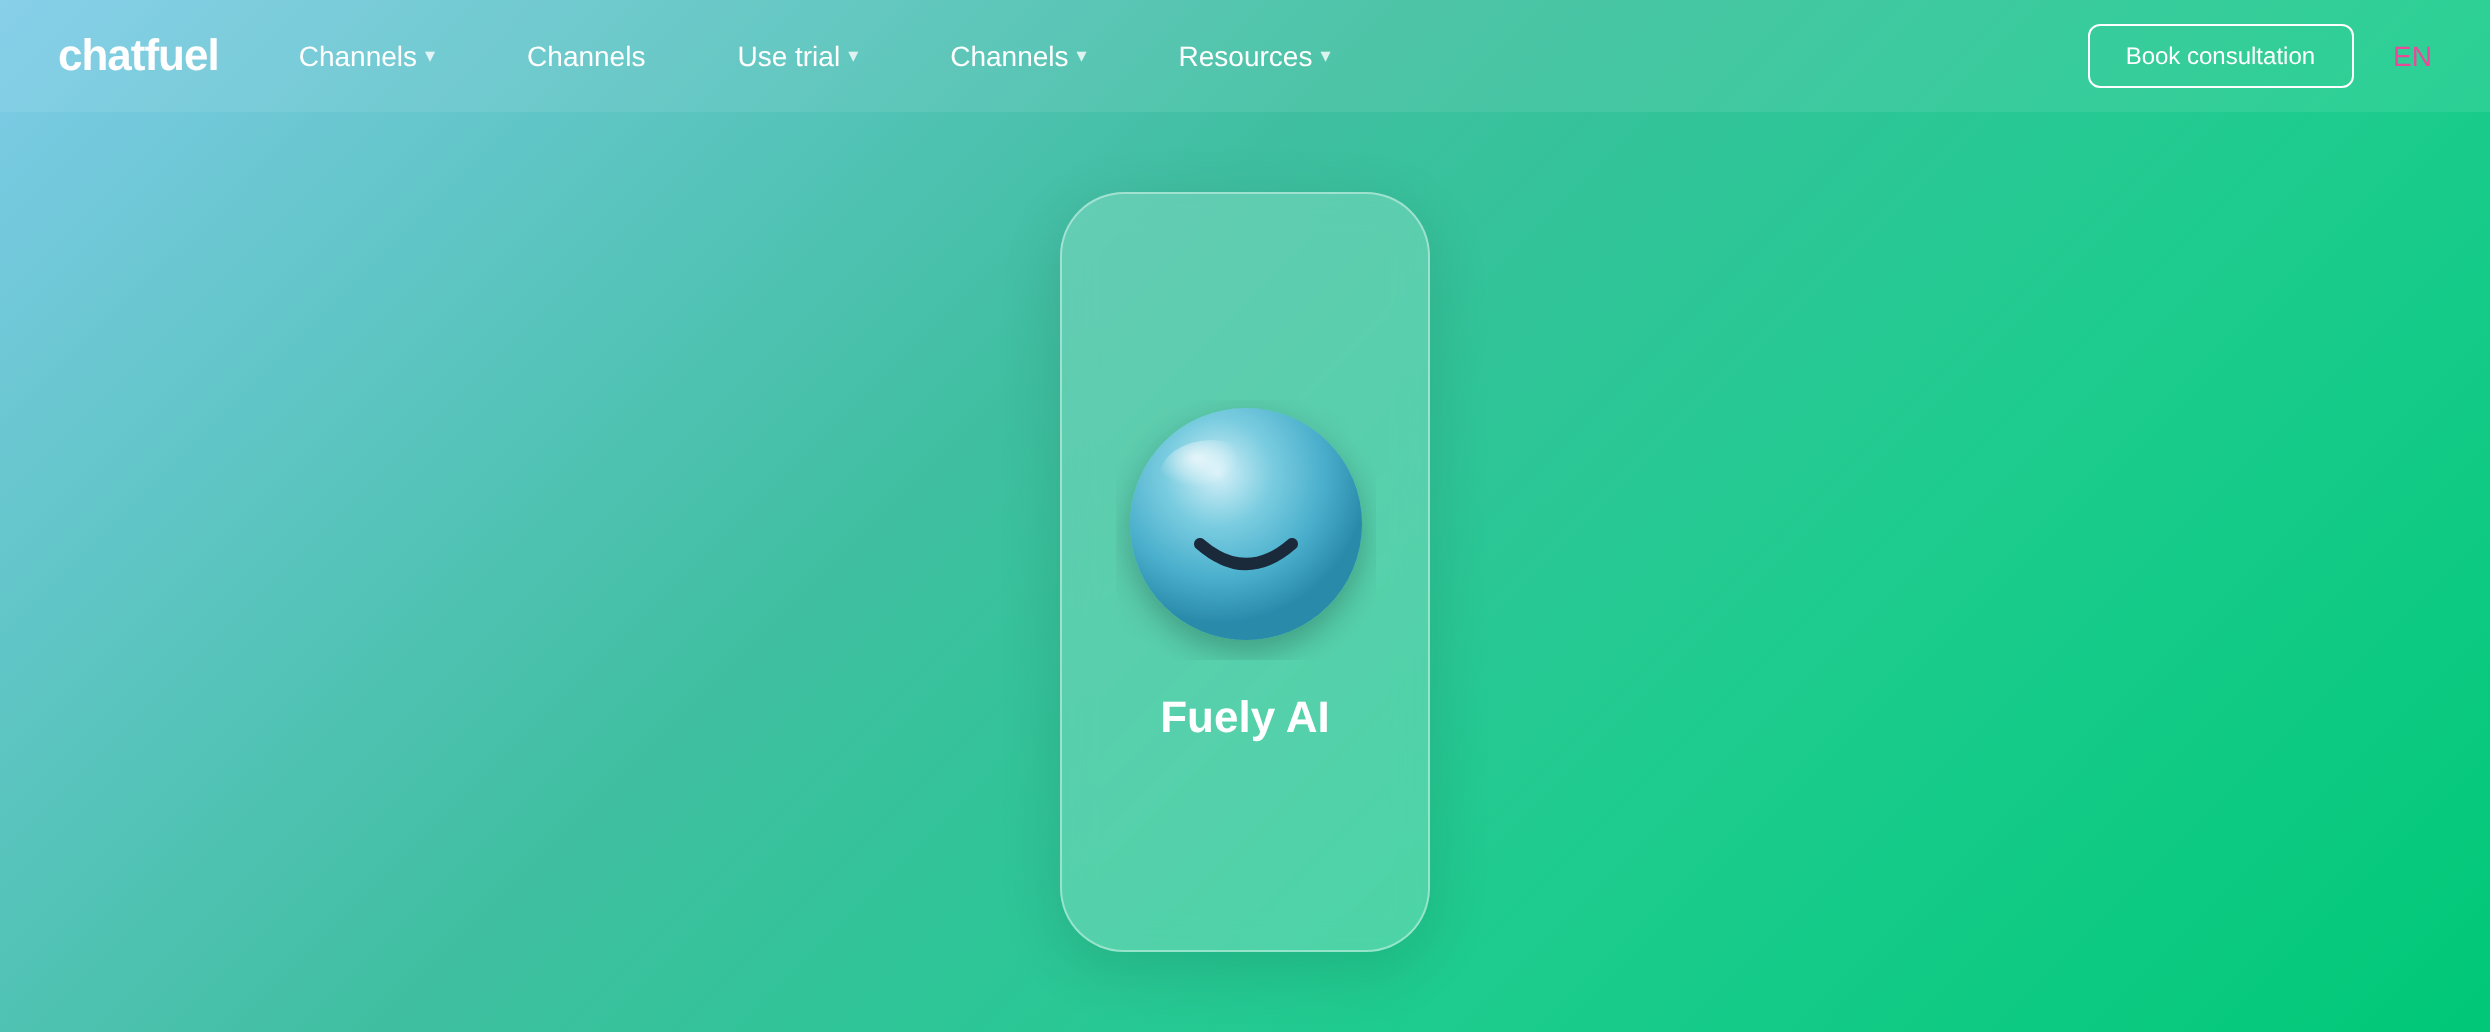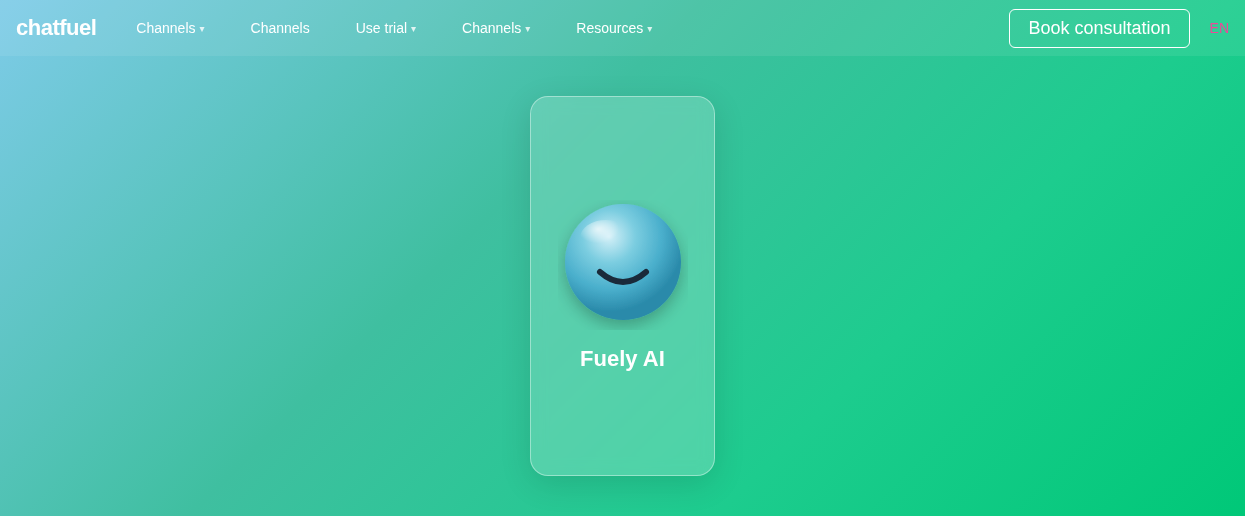--- a/index.html
+++ b/index.html
@@ -18,21 +18,21 @@
       background: linear-gradient(135deg, #7ecbe8 0%, #3fbfa0 40%, #1dcc8e 70%, #00c878 100%);
       z-index: 0;
     }
 
     
     .navbar {
       position: relative;
       z-index: 10;
       display: flex;
       align-items: center;
-      padding: 0 16px;
+      padding: 0 29px;
       height: 56px;
       background: rgba(255,255,255,0.08);
     }
 
     .logo {
       font-size: 22px;
       font-weight: 700;
       color: #ffffff;
       letter-spacing: -0.5px;
       margin-right: 40px;
@@ -69,21 +69,21 @@
       align-items: center;
       gap: 12px;
     }
 
     .btn-book {
       padding: 8px 18px;
       border: 1.5px solid #ffffff;
       border-radius: 6px;
       background: transparent;
       color: #ffffff;
-      font-size: 18px;
+      font-size: 12px;
       font-weight: 500;
       cursor: pointer;
       white-space: nowrap;
     }
 
     .btn-trial {
       padding: 8px 18px;
       border: 1.5px solid #ffffff;
       border-radius: 6px;
       background: #ffffff;
@@ -110,21 +110,21 @@
       justify-content: center;
       align-items: center;
       height: calc(516px - 56px);
     }
 
     
     .phone-card {
       width: 185px;
       height: 380px;
       background: rgba(160, 230, 210, 0.35);
-      border-radius: 18px;
+      border-radius: 32px;
       border: 1.5px solid rgba(255,255,255,0.4);
       backdrop-filter: blur(8px);
       display: flex;
       flex-direction: column;
       align-items: center;
       justify-content: center;
       gap: 16px;
       box-shadow: 0 8px 32px rgba(0,0,0,0.12);
     }
 

